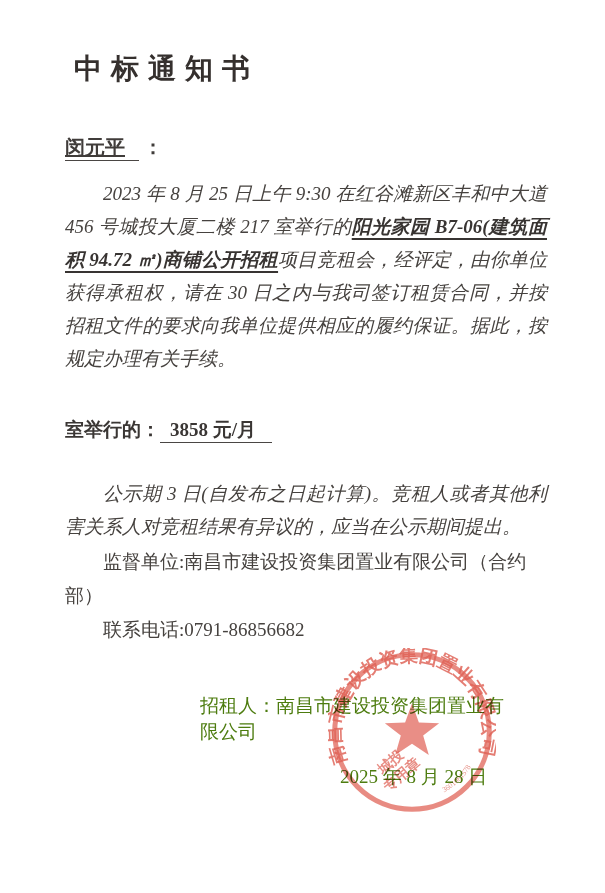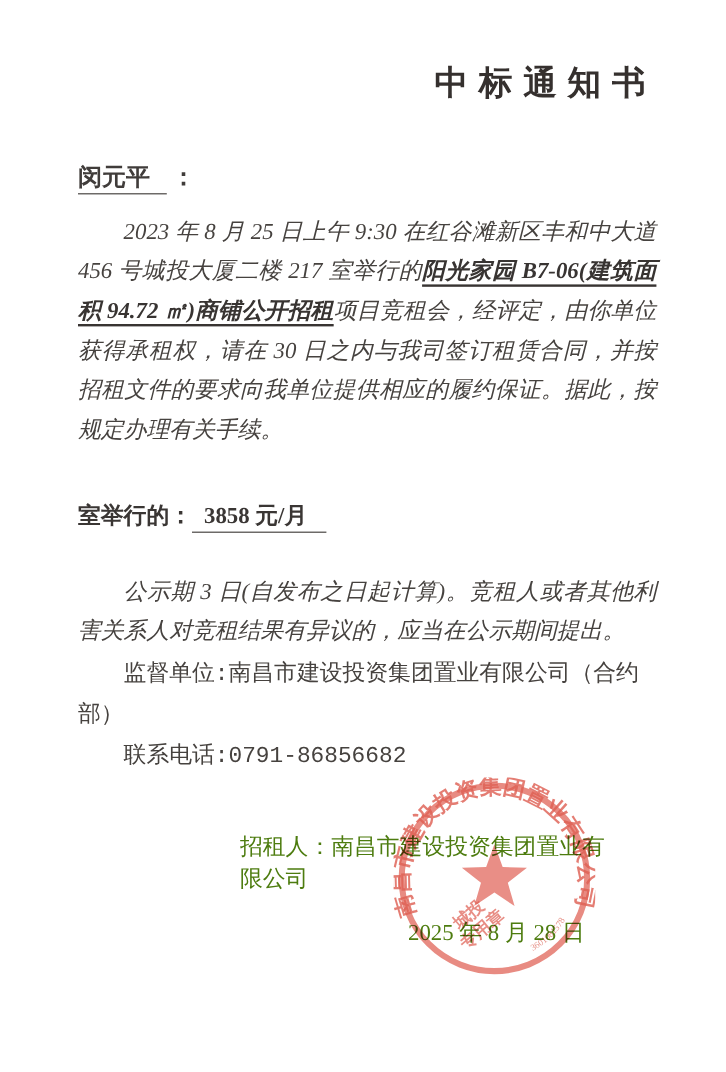--- a/index.html
+++ b/index.html
@@ -10,39 +10,40 @@
     color:#3f3c3a;
     position:relative;
     overflow:hidden;
   }
   .page{
     position:absolute;inset:0;
     padding:0 58px 0 65px;
     box-sizing:border-box;
   }
   .doc-title{
-    text-align:right;
+    text-align:left;
     font-size:28px;
     font-weight:bold;
     letter-spacing:9px;
     color:#35302e;
     margin-top:50px;
     text-indent:9px;
     font-family:Liberation Mono, monospace;
   }
   .addressee-line{
     margin-top:46px;
     font-size:20px;
     font-weight:bold;
     color:#403c3a;
   }
   .addressee-name{
     border-bottom:1.5px solid #4a4644;
     padding-right:14px;
     padding-bottom:2px;
+    text-decoration:underline;
   }
   .addressee-colon{margin-left:4px;}
   .body-para{
     font-size:19px;
     line-height:33px;
     text-align:justify;
     color:#46423f;
     margin:0;
     font-style:italic;
   }
@@ -64,21 +65,20 @@
     border-bottom:1.5px solid #4a4644;
     padding:0 16px 2px 10px;
   }
   .para2{margin-top:34px;text-indent:2em;}
   .info-line{
     font-size:19px;
     line-height:34px;
     text-indent:2em;
     color:#46423f;
     margin:0;
-    font-family:Liberation Mono, monospace;
   }
   .info-block{margin-top:2px;}
   .sign-block{
     position:absolute;
     left:0;top:693px;
     width:518px;
     font-size:19px;
     color:#4d7c0f;
   }
   .signer-line{padding-left:200px;}

